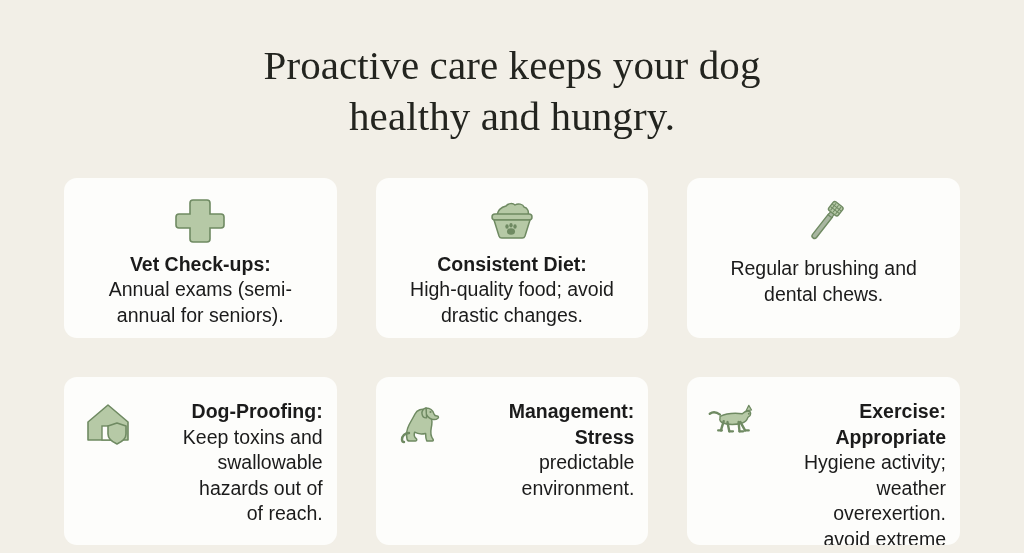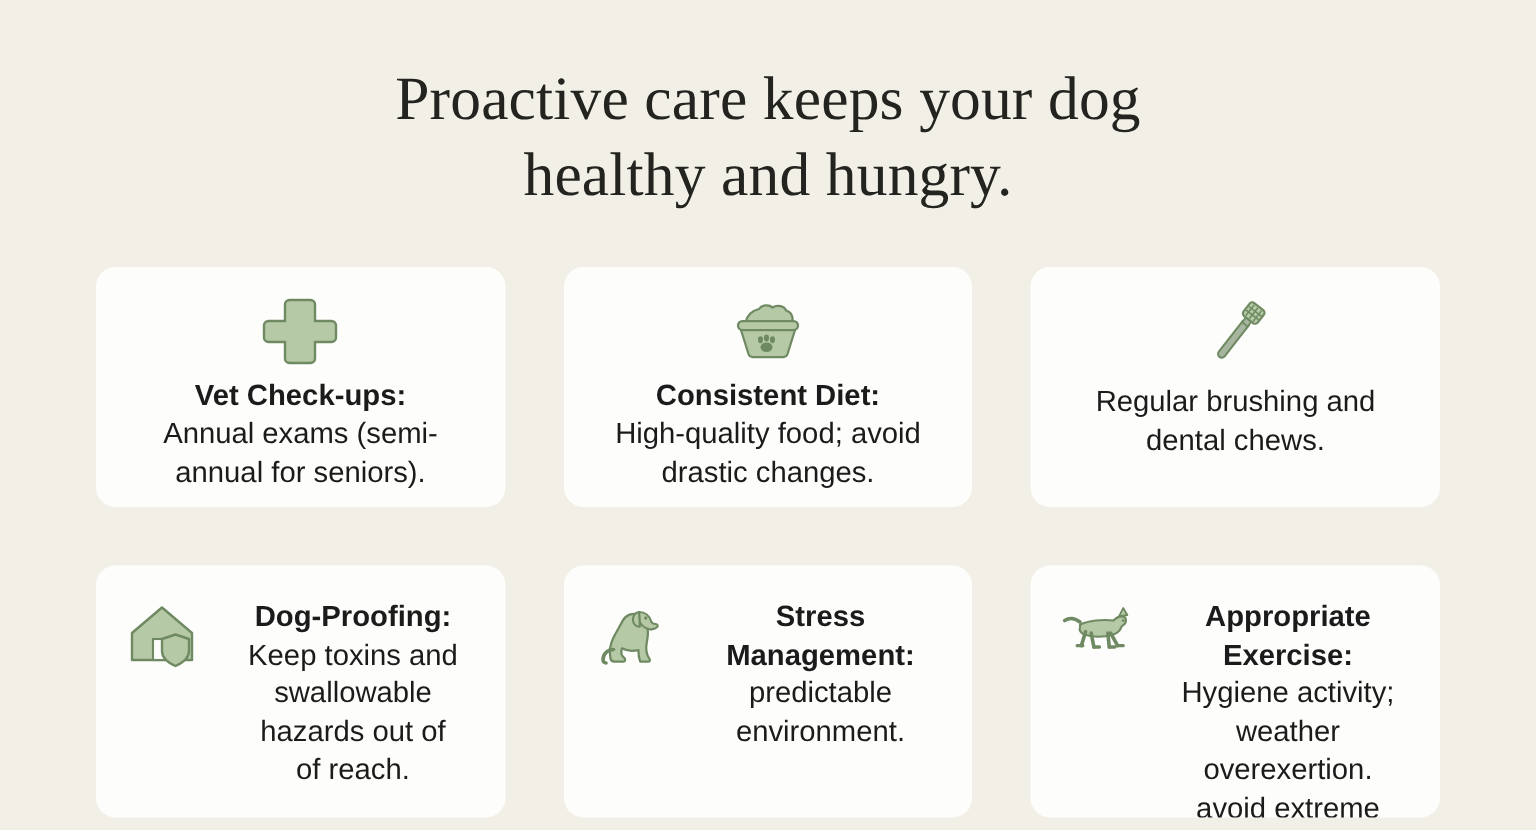--- a/index.html
+++ b/index.html
@@ -93,21 +93,21 @@
     flex: 0 0 auto;
     width: 52px;
     height: 52px;
     display: flex;
     align-items: flex-start;
     justify-content: center;
     margin-right: 12px;
     margin-top: 1px;
   }
   .card.bottom .text {
-    text-align: center;
+    text-align: right;
     font-size: 19.5px;
     line-height: 25.5px;
     color: #1b1b1b;
     flex: 1 1 auto;
   }
 
   .heading {
     font-weight: bold;
     display: block;
   }
@@ -223,22 +223,22 @@
           <path d="M30 8 c4 0 7 2.6 8 6 c0.4 1.4 1.6 2 3 2 c1.4 0 2 1.4 1 2.2 c-1.4 1.2 -3.4 1.6 -5.4 1.2 c-2.6 -0.6 -5 -2.6 -6.2 -5 z" fill="#b6c9a6" stroke="#6f8a62" stroke-width="1.4" stroke-linejoin="round"></path>
 
           <path d="M30 8 c-2.6 0.4 -4.4 3 -4 5.8 c0.4 2.6 2.4 4.2 4.6 4 z" fill="#b6c9a6" stroke="#6f8a62" stroke-width="1.4" stroke-linejoin="round"></path>
 
           <path d="M13 33 c-4 0 -7 3 -7 6.6 c0 1.6 1 2.4 2 2.4" fill="none" stroke="#6f8a62" stroke-width="2.4" stroke-linecap="round"></path>
 
           <circle cx="34.5" cy="12" r="1.1" fill="#6f8a62"></circle>
         </svg>
       </div>
       <div class="text">
+        <span class="heading">Management:</span>
         <span class="heading">Stress</span>
-        <span class="heading">Management:</span>
         <span class="body-line">predictable</span>
         <span class="body-line">environment.</span>
       </div>
     </div>
 
     <div class="card bottom">
       <div class="icon-wrap">
         <svg width="56" height="46" viewBox="0 0 56 46" aria-hidden="true">
 
           <path d="M14 16 c6 -3 16 -4 24 -3 c2 -2 4 -3 6 -3 c2 0 3 1 3 3 c0 2 -1 3 -3 4 c-1 3 -3 5 -6 6 c-7 2 -15 2 -21 0 c-2 -1 -4 -3 -3 -5 z" fill="#b6c9a6" stroke="#6f8a62" stroke-width="1.5" stroke-linejoin="round"></path>
@@ -250,22 +250,22 @@
           <path d="M36 22 l5 9 M34 22 l1 10" fill="none" stroke="#6f8a62" stroke-width="2.6" stroke-linecap="round"></path>
 
           <path d="M18 21 l-3 10 M22 22 l2 10" fill="none" stroke="#6f8a62" stroke-width="2.6" stroke-linecap="round"></path>
 
           <path d="M41 31 h4 M35 32 h4 M12 31 h4 M24 32 h4" fill="none" stroke="#6f8a62" stroke-width="2.4" stroke-linecap="round"></path>
 
           <path d="M14 14 c-4 -3 -8 -3 -11 -1" fill="none" stroke="#6f8a62" stroke-width="2.6" stroke-linecap="round"></path>
         </svg>
       </div>
       <div class="text">
+        <span class="heading">Exercise:</span>
         <span class="heading">Appropriate</span>
-        <span class="heading">Exercise:</span>
         <span class="body-line">Hygiene activity;</span>
         <span class="body-line">weather overexertion.</span>
         <span class="body-line">avoid extreme</span>
       </div>
     </div>
 
   </div>
 </div>
 
 </body></html>

